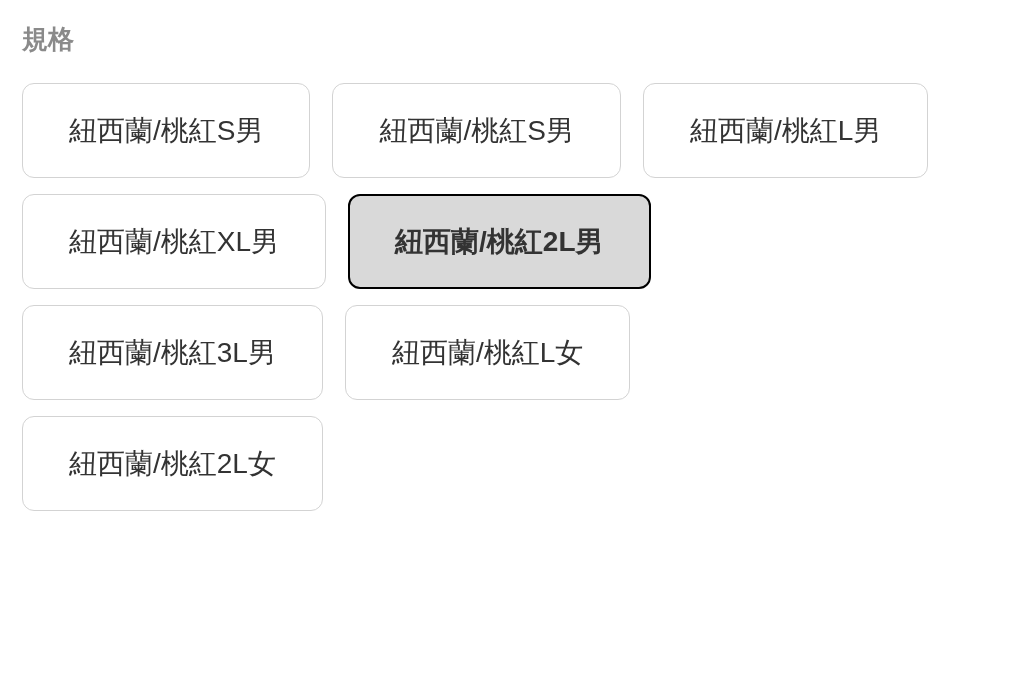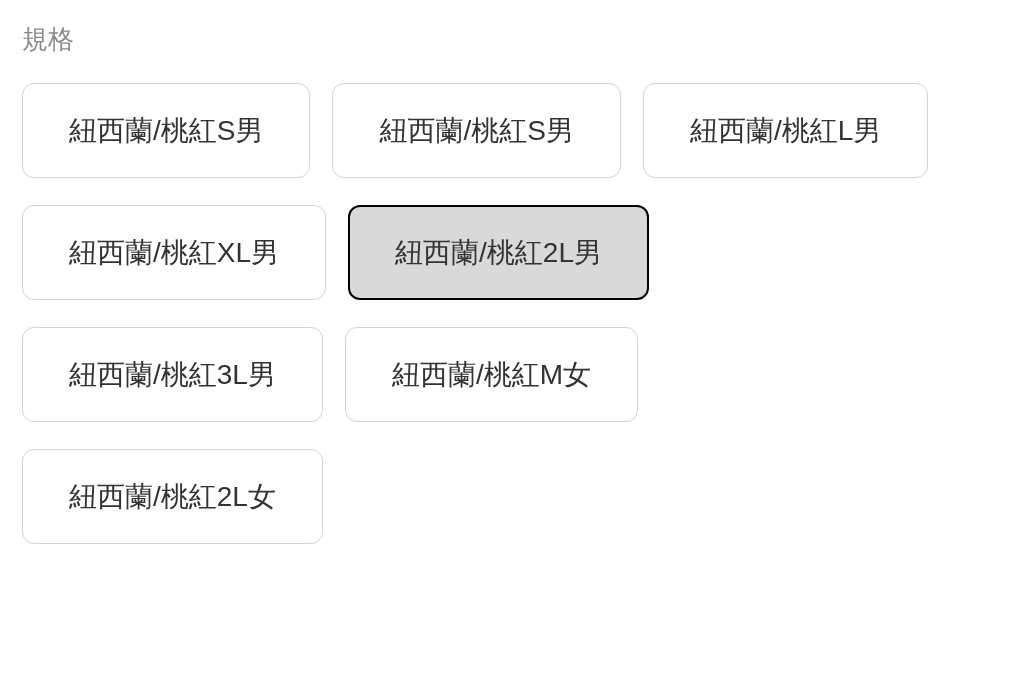--- a/index.html
+++ b/index.html
@@ -14,27 +14,27 @@
     box-sizing: border-box;
     padding: 24px 22px 0 22px;
     background: var(--page-bg, #ffffff);
     overflow: hidden;
   }
   .section-label {
     font-size: 26px;
     line-height: 1.2;
     color: var(--label-color, #8a8a8a);
     margin: 0 0 28px 0;
-    font-weight: 400;
+    font-weight: 700;
   }
   .options-row {
     display: flex;
     flex-wrap: nowrap;
     gap: 22px;
-    margin-bottom: 27px;
+    margin-bottom: 16px;
   }
   .option {
     box-sizing: border-box;
     display: inline-flex;
     align-items: center;
     justify-content: center;
     height: 95px;
     padding: 0 46px;
     border: 1px solid var(--option-border, #d3d3d3);
     border-radius: 12px;
@@ -42,38 +42,39 @@
     color: var(--option-text, #333333);
     font-size: 28px;
     white-space: nowrap;
     cursor: pointer;
     user-select: none;
   }
   .option.selected {
     background: var(--selected-bg, #d9d9d9);
     border: 2px solid var(--selected-border, #000000);
     padding: 0 45px;
+    font-weight: bold;
   }
 </style>
 </head>
 <body>
 
 <div class="page">
   <h2 class="section-label">規格</h2>
   <div id="options">
       <div class="options-row">
         <div class="option">紐西蘭/桃紅S男</div>
         <div class="option">紐西蘭/桃紅S男</div>
         <div class="option">紐西蘭/桃紅L男</div>
       </div>
       <div class="options-row">
         <div class="option">紐西蘭/桃紅XL男</div>
         <div class="option selected">紐西蘭/桃紅2L男</div>
       </div>
       <div class="options-row">
         <div class="option">紐西蘭/桃紅3L男</div>
-        <div class="option">紐西蘭/桃紅M女</div>
+        <div class="option">紐西蘭/桃紅L女</div>
       </div>
       <div class="options-row">
         <div class="option">紐西蘭/桃紅2L女</div>
       </div>
     </div>
 </div>
 
 </body></html>

